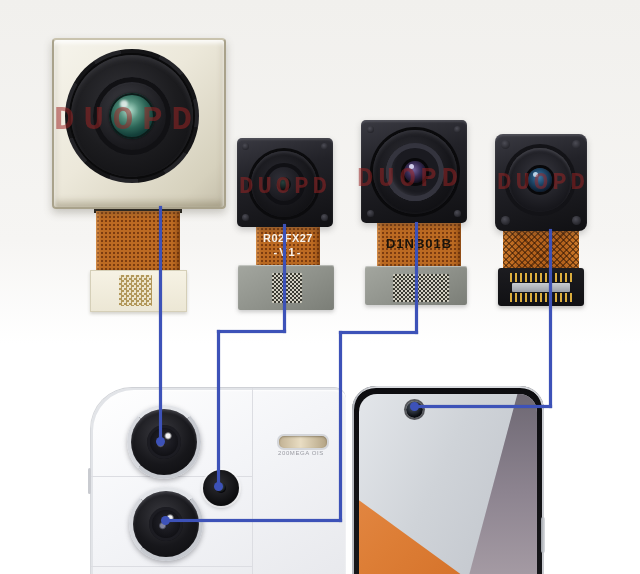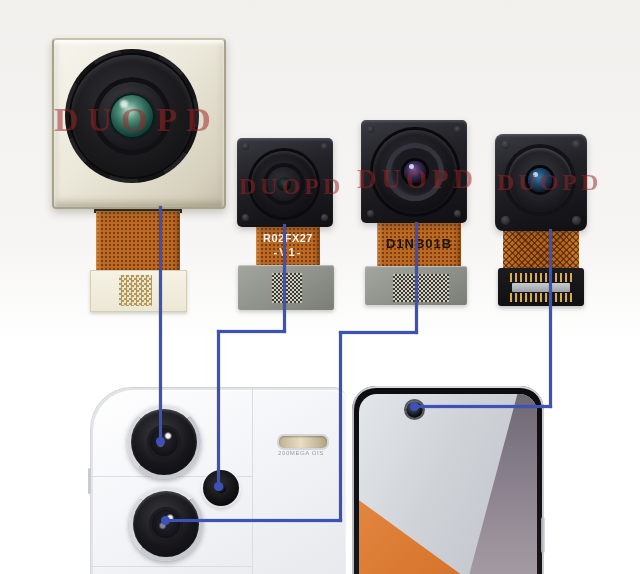--- a/index.html
+++ b/index.html
@@ -6,21 +6,21 @@
   .canvas{
     position:relative;width:640px;height:574px;overflow:hidden;
     background:linear-gradient(180deg,#f1f0ed 0%,#f6f5f3 42%,#ffffff 60%,#ffffff 100%);
     font-family:"Liberation Sans",sans-serif;
   }
   .abs{position:absolute;}
   .circle{border-radius:50%;}
   
   .wm{
     position:absolute;color:#9c2424;opacity:.52;font-weight:bold;
-    font-family:Liberation Serif, serif;white-space:nowrap;z-index:30;
+    font-family:Liberation Mono, monospace;white-space:nowrap;z-index:30;
   }
   
   .blackbody{
     background:linear-gradient(165deg,#3a3a42 0%,#222228 38%,#17171b 75%,#101013 100%);
     border-radius:5px;box-shadow:inset 0 2px 2px rgba(150,150,165,.25), 0 3px 6px rgba(60,60,60,.25);
   }
   .screw{position:absolute;width:7px;height:7px;border-radius:50%;
     background:radial-gradient(circle at 40% 35%,#4c4c55,#26262c 70%);}
   .flexcable{
     background-color:#bc6a22;

